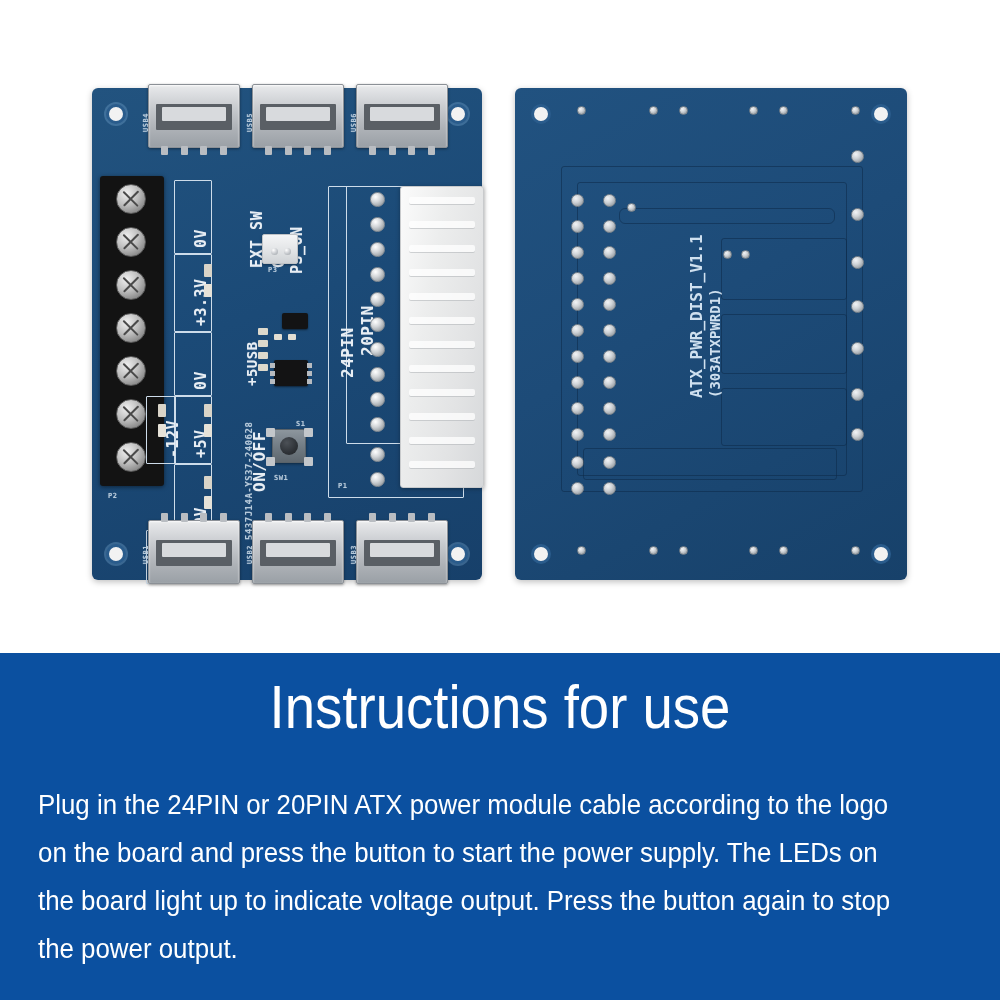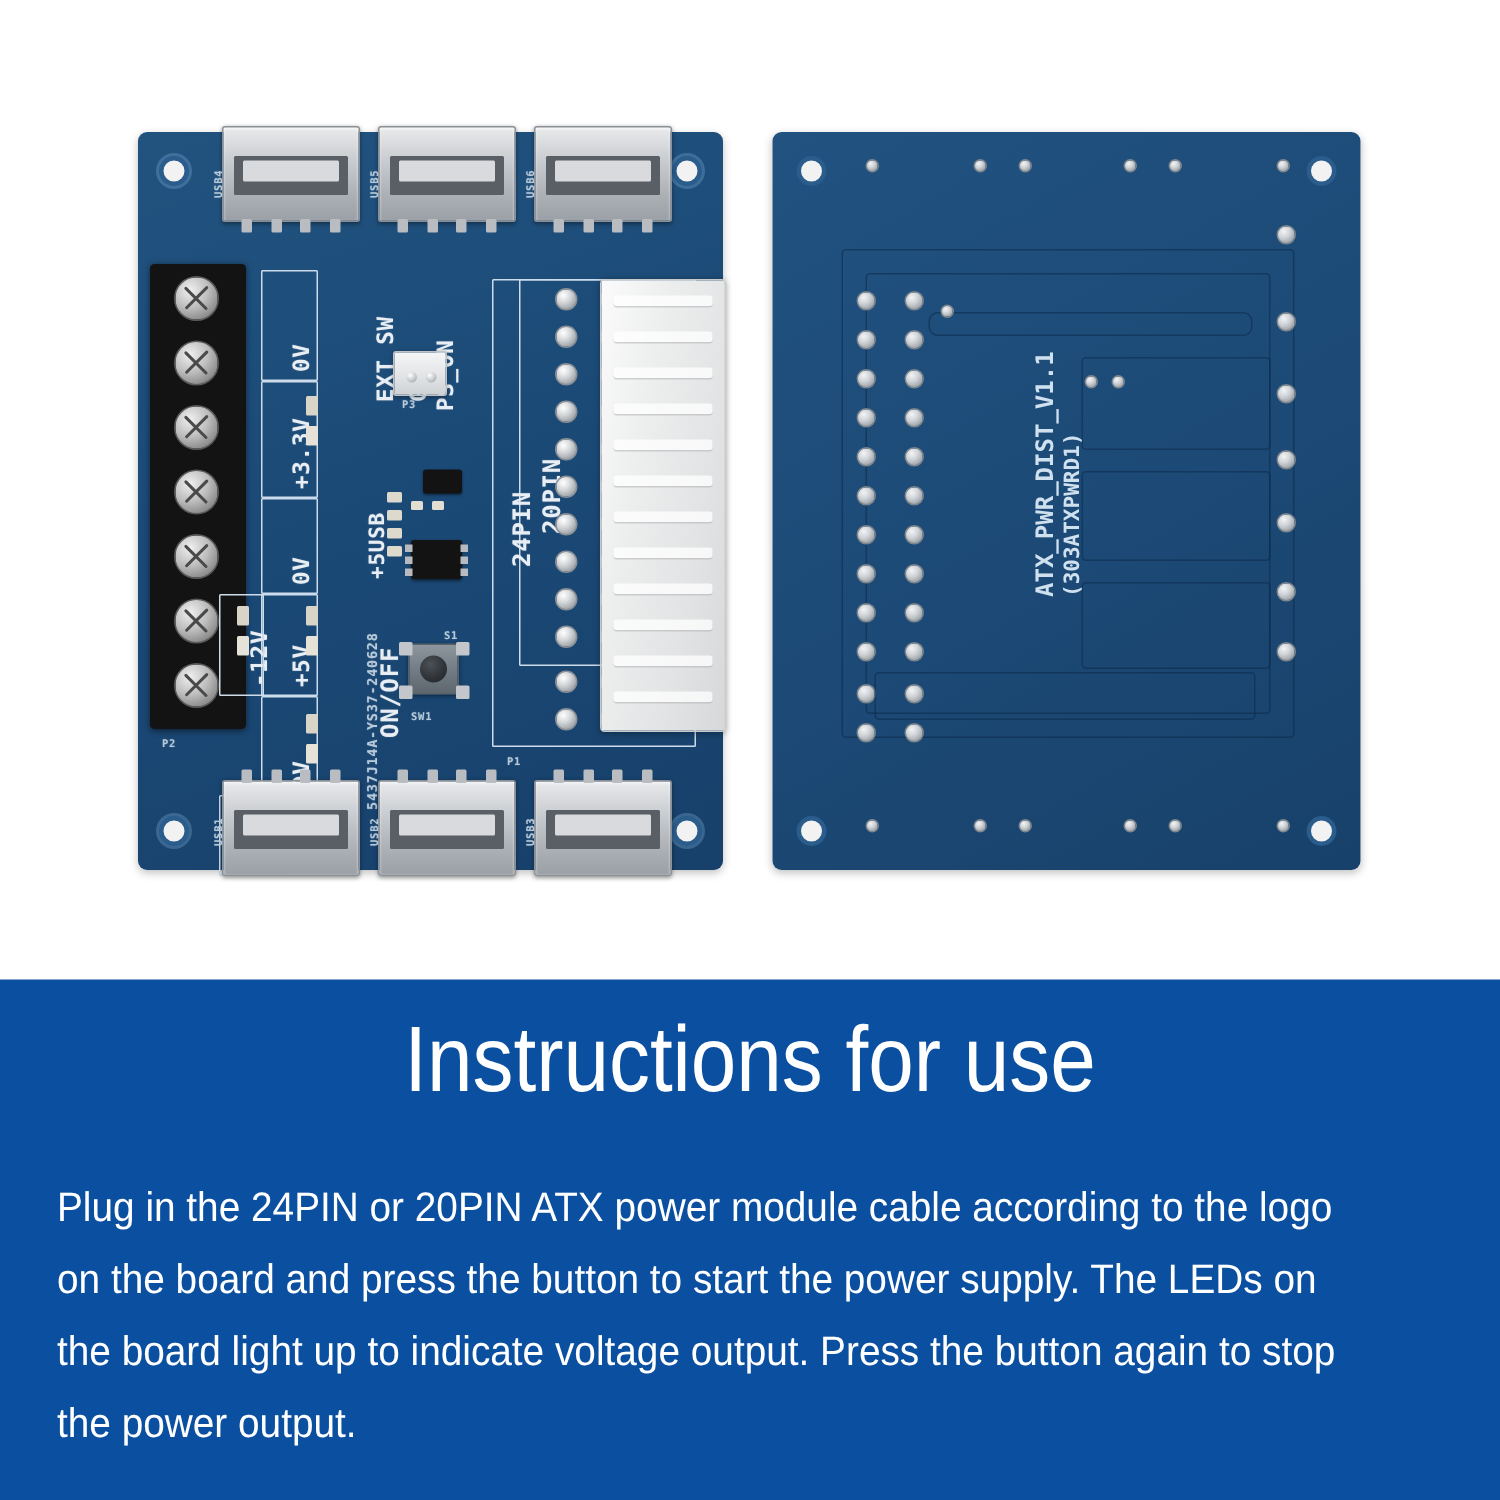--- a/index.html
+++ b/index.html
@@ -349,21 +349,21 @@
         <div class="rib" style="top:82px;"></div>
         <div class="rib" style="top:106px;"></div>
         <div class="rib" style="top:130px;"></div>
         <div class="rib" style="top:154px;"></div>
         <div class="rib" style="top:178px;"></div>
         <div class="rib" style="top:202px;"></div>
         <div class="rib" style="top:226px;"></div>
         <div class="rib" style="top:250px;"></div>
         <div class="rib" style="top:274px;"></div>
       </div>
-      <div class="silk tiny" style="left:246px; top:416px;">P1</div>
+      <div class="silk tiny" style="left:246px; top:394px;">P1</div>
 
       <div class="usb" style="left:56px; top:432px; width:90px; height:62px;">
         <div class="pins" style="top:-8px;">
             <i></i>
             <i></i>
             <i></i>
             <i></i>
           </div>
         <div class="slot"></div>
           <div class="tongue"></div>

